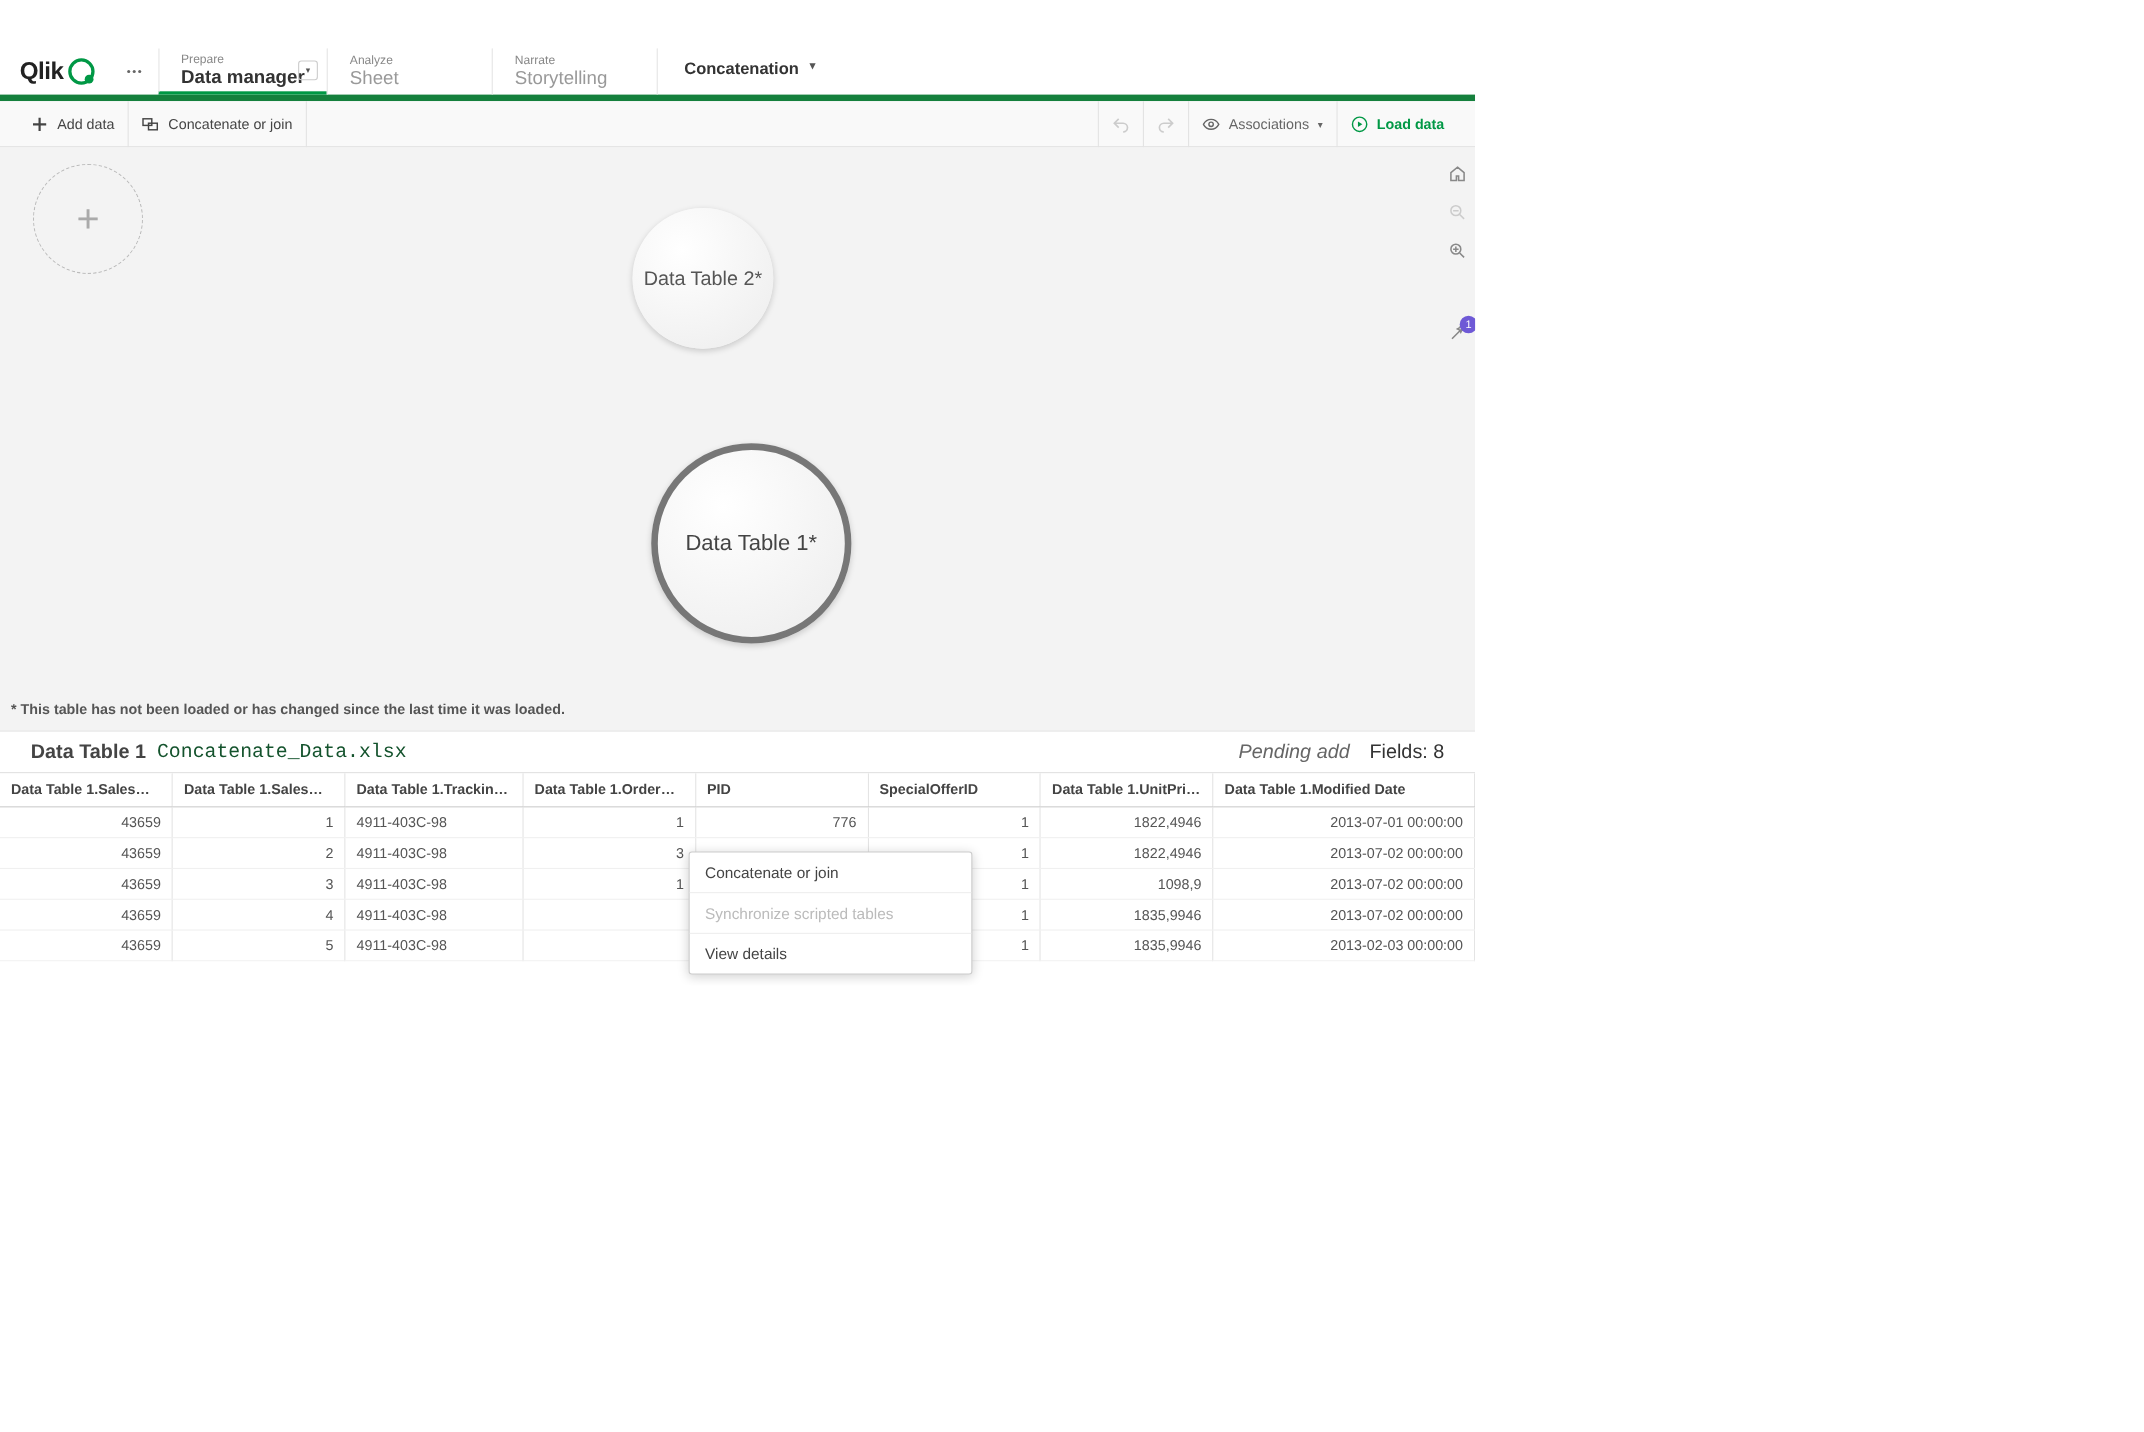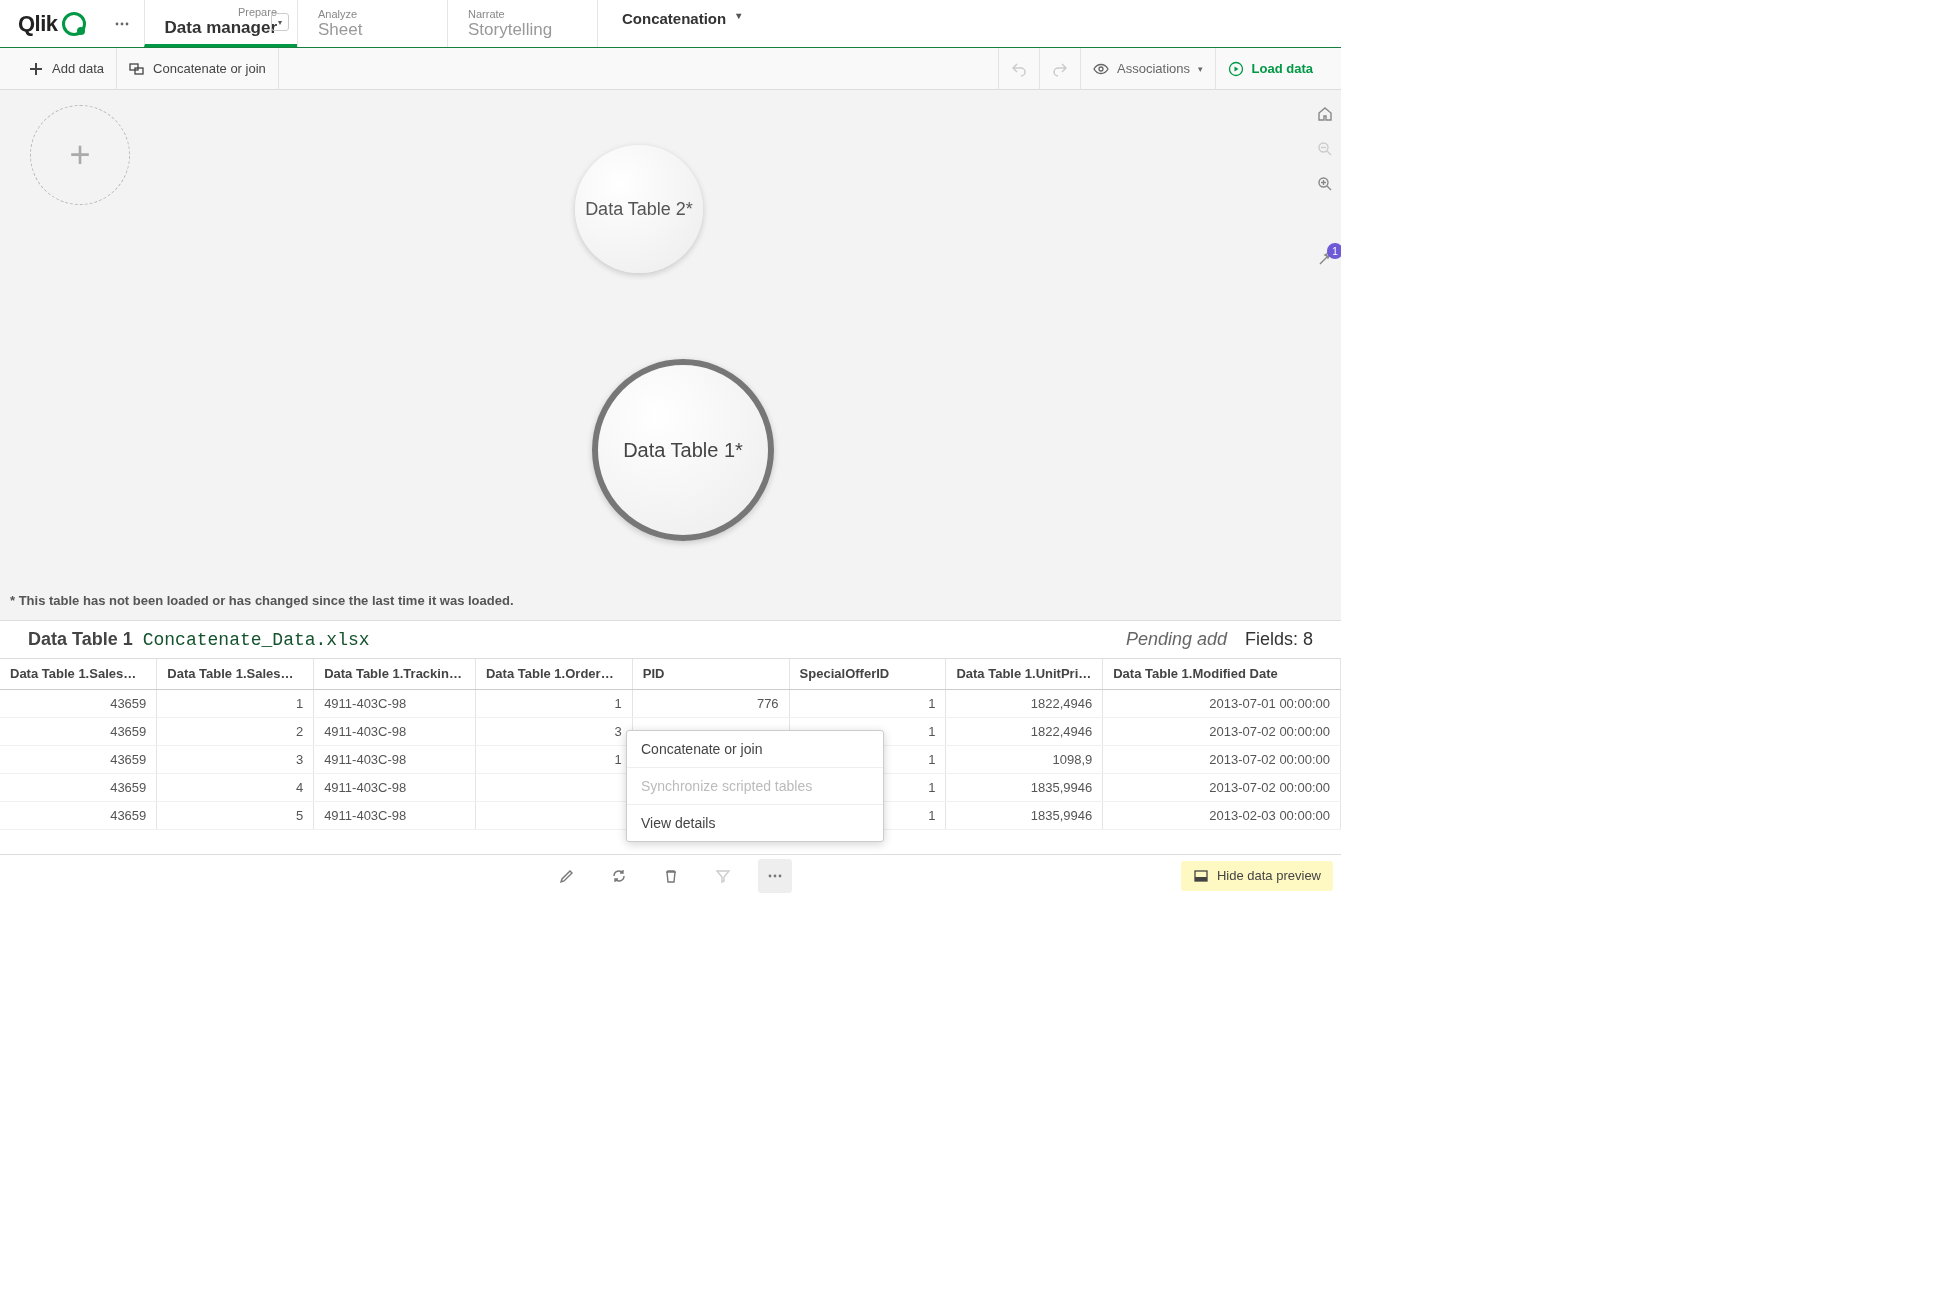--- a/index.html
+++ b/index.html
@@ -1,26 +1,26 @@
 <!DOCTYPE html>
 <html><head>
 <meta charset="utf-8">
 <style>
 * { box-sizing: border-box; margin: 0; padding: 0; }
 body { font-family: -apple-system, BlinkMacSystemFont, "Segoe UI", Arial, sans-serif; font-size: 13px; color: #333; width: 1341px; height: 896px; overflow: hidden; background: #fff; }
 
 
-.topbar { display: flex; align-items: stretch; height: 48px; border-bottom: 1px solid #15803d; }
+.topbar { display: flex; align-items: stretch; height: 48px; border-bottom: 6px solid #15803d; margin-top: 44px; }
 .logo-area { display: flex; align-items: center; padding: 0 14px 0 18px; }
 .logo { font-size: 22px; font-weight: 700; letter-spacing: -0.5px; color: #222; display: flex; align-items: center; gap: 4px; }
 .logo-q { display:inline-flex; width: 24px; height: 24px; border: 3px solid #009845; border-radius: 50%; position: relative; }
 .logo-q::after { content: ""; position: absolute; width: 8px; height: 8px; background: #009845; border-radius: 50%; right: -2px; bottom: -2px; }
 .more-btn { padding: 0 14px; display: flex; align-items: center; cursor: pointer; color: #666; }
 .nav-tab { display: flex; flex-direction: column; justify-content: center; padding: 0 20px; border-left: 1px solid #e5e5e5; min-width: 150px; position: relative; }
-.nav-tab.active { border-bottom: 3px solid #009845; text-align: right; }
+.nav-tab.active { border-bottom: 3px solid #009845; }
 .nav-tab .nav-small { font-size: 11px; color: #888; }
 .nav-tab .nav-main { font-size: 17px; color: #333; font-weight: 600; }
 .nav-tab.inactive .nav-main { color: #999; font-weight: 500; }
 .nav-tab .chev { position: absolute; right: 8px; top: 50%; transform: translateY(-50%); width: 18px; height: 18px; border: 1px solid #ccc; border-radius: 3px; display: flex; align-items: center; justify-content: center; font-size: 8px; color:#555; }
 .app-name-area { display: flex; align-items: flex-start; padding: 10px 24px; font-size: 15px; font-weight: 600; color: #333; gap: 10px; border-left: 1px solid #e5e5e5; }
 .app-name-area .chev-down { font-size: 10px; color: #555; }
 
 
 .toolbar { display: flex; align-items: center; height: 42px; border-bottom: 1px solid #ddd; background: #f9f9f9; padding: 0 16px; }
 .tool-btn { display: flex; align-items: center; gap: 8px; padding: 0 12px; height: 42px; font-size: 13px; color: #444; cursor: pointer; border-right: 1px solid #e3e3e3; }

